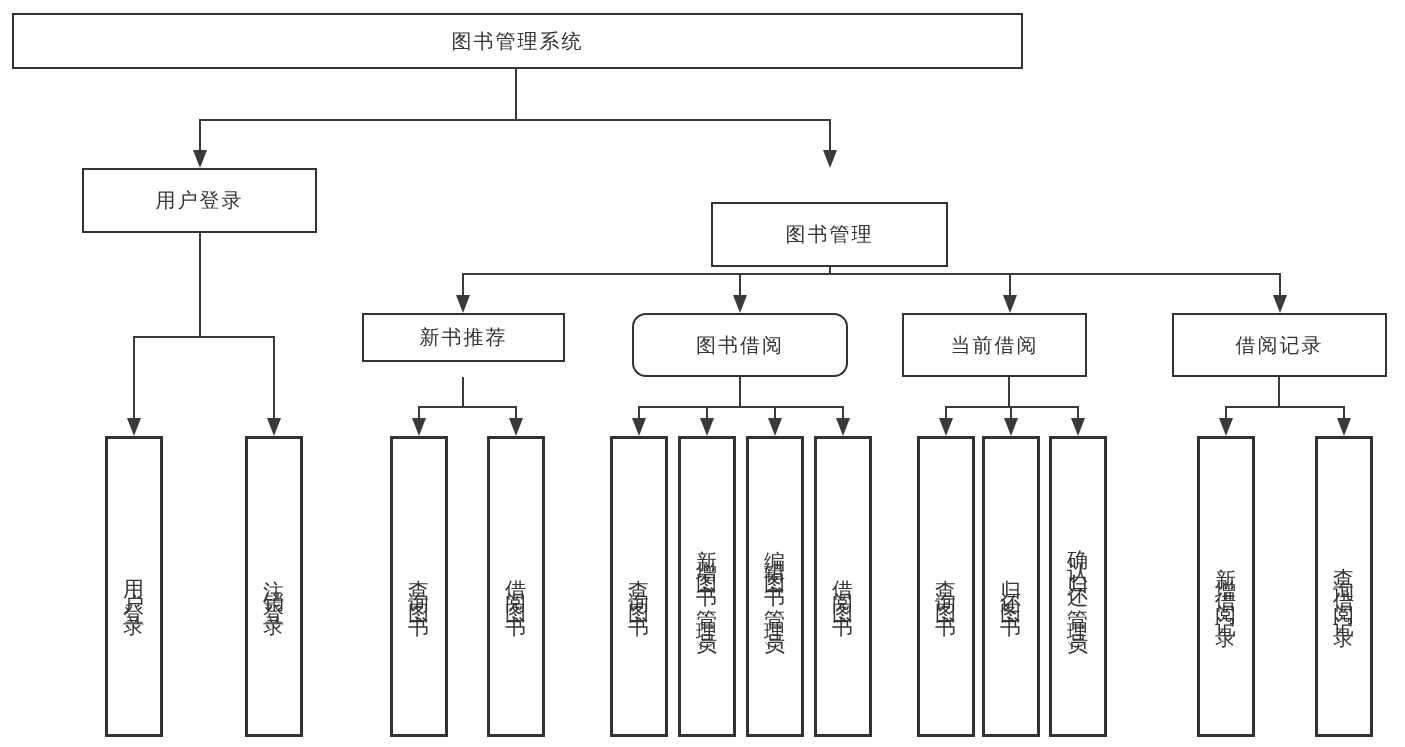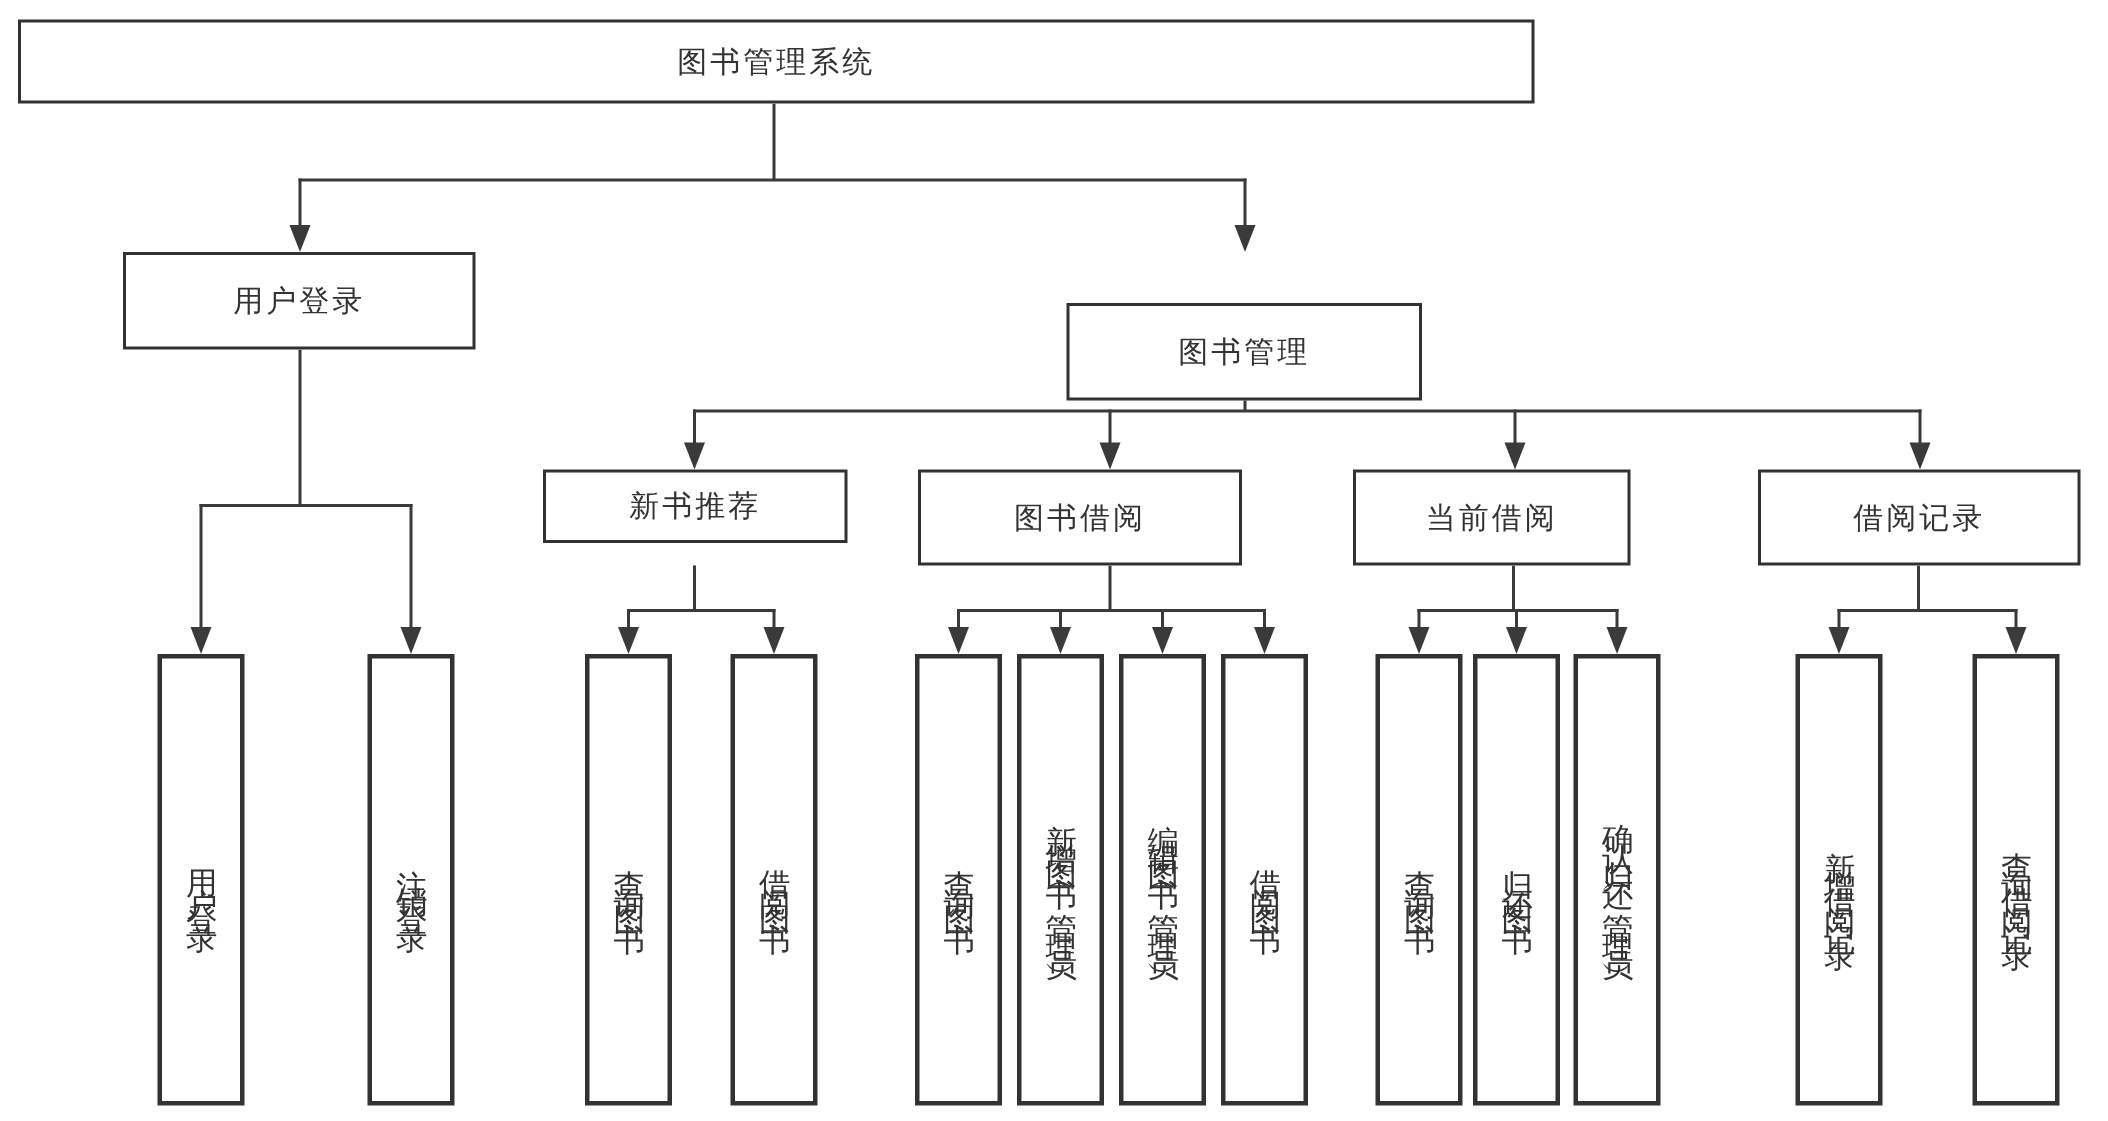--- a/index.html
+++ b/index.html
@@ -121,21 +121,21 @@
   <div class="arrow" style="left:1219px; top:418px;"></div>
   <div class="line" style="left:1343px; top:406px; width:2px; height:13px;"></div>
   <div class="arrow" style="left:1337px; top:418px;"></div>
 
   <div class="box" style="left:12px; top:13px; width:1011px; height:56px;">图书管理系统</div>
 
   <div class="box" style="left:82px; top:168px; width:235px; height:65px;">用户登录</div>
   <div class="box" style="left:711px; top:168px; width:237px; height:65px;margin-top:34px;">图书管理</div>
 
   <div class="box" style="left:362px; top:313px; width:203px; height:49px;">新书推荐</div>
-  <div class="box" style="left:612px; top:313px; width:216px; height:64px;">图书借阅</div>
+  <div class="box" style="left:632px; top:313px; width:216px; height:64px;border-radius:14px;">图书借阅</div>
   <div class="box" style="left:902px; top:313px; width:185px; height:64px;">当前借阅</div>
   <div class="box" style="left:1172px; top:313px; width:215px; height:64px;">借阅记录</div>
 
   <div class="box leaf" style="left:105px; top:436px; width:58px; height:301px;">用户登录</div>
   <div class="box leaf" style="left:245px; top:436px; width:58px; height:301px;">注销登录</div>
 
   <div class="box leaf" style="left:390px; top:436px; width:58px; height:301px;">查询图书</div>
   <div class="box leaf" style="left:487px; top:436px; width:58px; height:301px;">借阅图书</div>
 
   <div class="box leaf" style="left:610px; top:436px; width:58px; height:301px;">查询图书</div>

